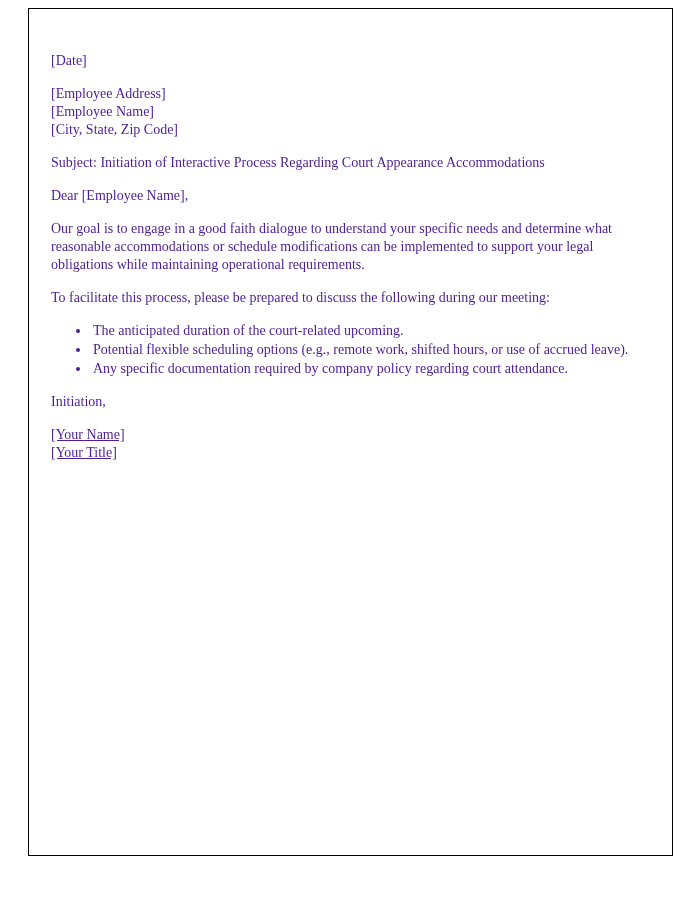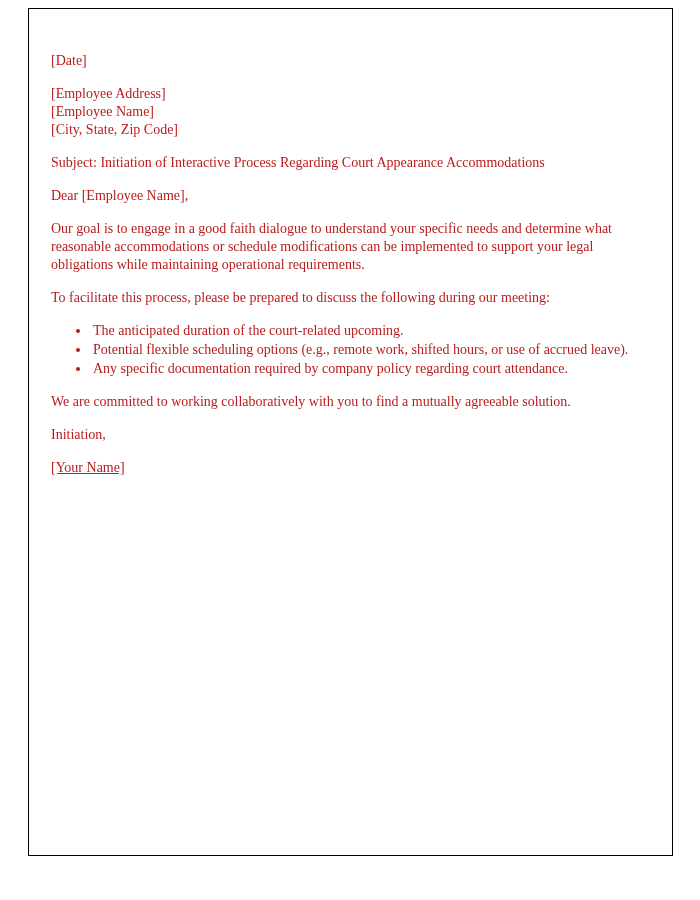--- a/index.html
+++ b/index.html
@@ -15,21 +15,21 @@
     position: absolute;
     left: 28px;
     top: 8px;
     width: 645px;
     height: 848px;
     border: 1px solid #000000;
     background: #ffffff;
   }
   .letter-content {
     padding: 43px 22px 0 22px;
-    color: #b91c1c;
+    color: #4c1d95;
     font-size: 14px;
     line-height: 18px;
   }
   .line { margin: 0; }
   .block { margin: 0 0 15px 0; }
   .para { margin: 0 0 15px 0; }
   .subject {
     font-weight: normal;
     margin: 0 0 15px 0;
   }
@@ -66,22 +66,22 @@
 
     <p class="para">To facilitate this process, please be prepared to discuss the following during our meeting:</p>
 
     <ul class="bullet-list">
       <li>The anticipated duration of the court-related upcoming.</li>
       <li>Potential flexible scheduling options (e.g., remote work, shifted hours, or use of accrued leave).</li>
       <li>Any specific documentation required by company policy regarding court attendance.</li>
     </ul>
 
 
-    <p class="para">We are committed to working collaboratively with you to find a mutually agreeable solution.</p>
 
     <p class="para">Initiation,</p>
 
     <div class="sig-block">
       <p class="line">[Your Name]</p>
+      <p class="line">[Your Title]</p>
     </div>
 
   </div>
 </div>
 
 </body></html>

